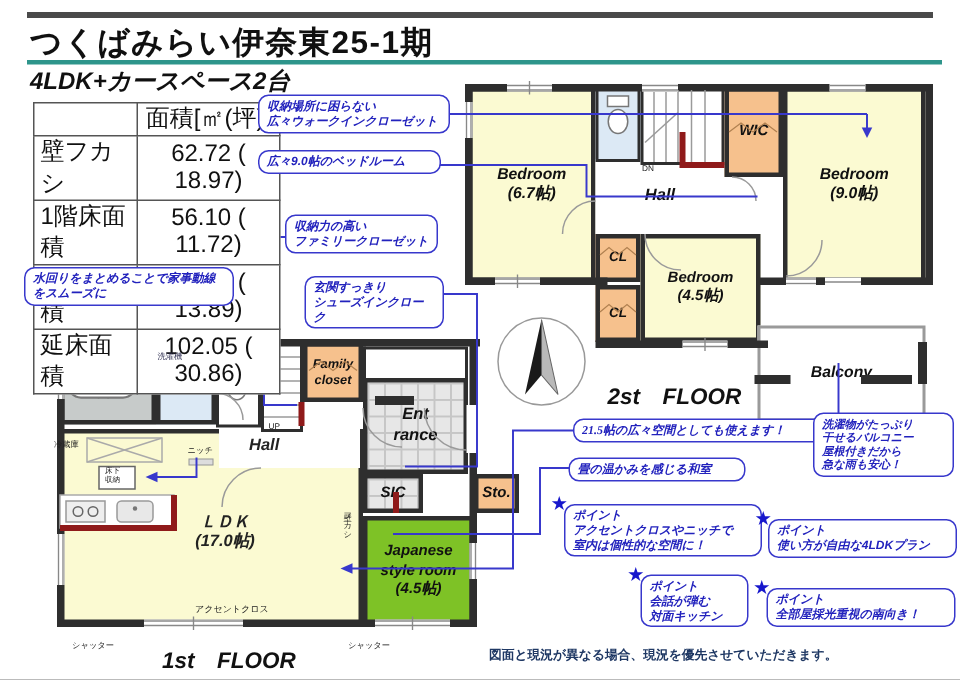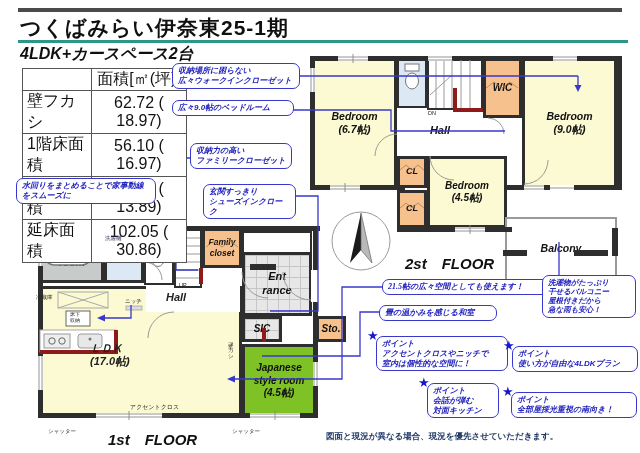--- a/index.html
+++ b/index.html
@@ -43,21 +43,21 @@
         <tr>
       <td class="rl"></td>
       <td class="rv">面積[㎡(坪)]</td>
     </tr>
     <tr>
       <td class="rl">壁フカシ</td>
       <td class="rv">62.72 ( 18.97)</td>
     </tr>
     <tr>
       <td class="rl">1階床面積</td>
-      <td class="rv">56.10 ( 16.97)</td>
+      <td class="rv">56.10 ( 11.72)</td>
     </tr>
     <tr>
       <td class="rl">2階床面積</td>
       <td class="rv">45.95 ( 13.89)</td>
     </tr>
     <tr>
       <td class="rl">延床面積</td>
       <td class="rv">102.05 ( 30.86)</td>
     </tr>
   </tbody>
@@ -292,21 +292,21 @@
       <path d="M578,92 l-3.5,-7 h7 z"></path>
       <path d="M227,379 l8,-3.5 v7 z"></path>
       <path d="M97,318 l8,-3.5 v7 z"></path>
     </g>
   </svg>
 
   <span class="lbl" style="left:428px;top:110px;font-size:5.5px;">DN</span>
   <span class="lbl" style="left:166px;top:291px;font-size:11px;font-weight:bold;font-style:italic;">Hall</span>
   <span class="lbl" style="left:179px;top:282px;font-size:5.5px;">UP</span>
   <span class="lbl" style="left:105px;top:235px;font-size:5.5px;color:#335;">洗濯機</span>
-  <span class="lbl" style="left:90px;top:342px;width:120px;font-size:11px;font-weight:bold;font-style:italic;">ＬＤＫ
+  <span class="lbl" style="left:90px;top:342px;width:120px;text-align:center;font-size:11px;font-weight:bold;font-style:italic;">ＬＤＫ
 (17.0帖)</span>
   <span class="lbl" style="left:36px;top:294px;font-size:5.5px;">冷蔵庫</span>
   <span class="lbl" style="left:70px;top:312px;font-size:5px;text-align:center;">床下
 収納</span>
   <span class="lbl" style="left:125px;top:298px;font-size:5.5px;">ニッチ</span>
   <span class="lbl" style="left:228px;top:338px;font-size:5.5px;writing-mode:vertical-rl;">壁フカシ</span>
   <span class="lbl" style="left:130px;top:404px;font-size:6px;">アクセントクロス</span>
   <span class="lbl" style="left:48px;top:428px;font-size:5.5px;">シャッター</span>
   <span class="lbl" style="left:232px;top:428px;font-size:5.5px;">シャッター</span>
   <div class="flabel" style="left:405px;top:255px;">2st　FLOOR</div>

